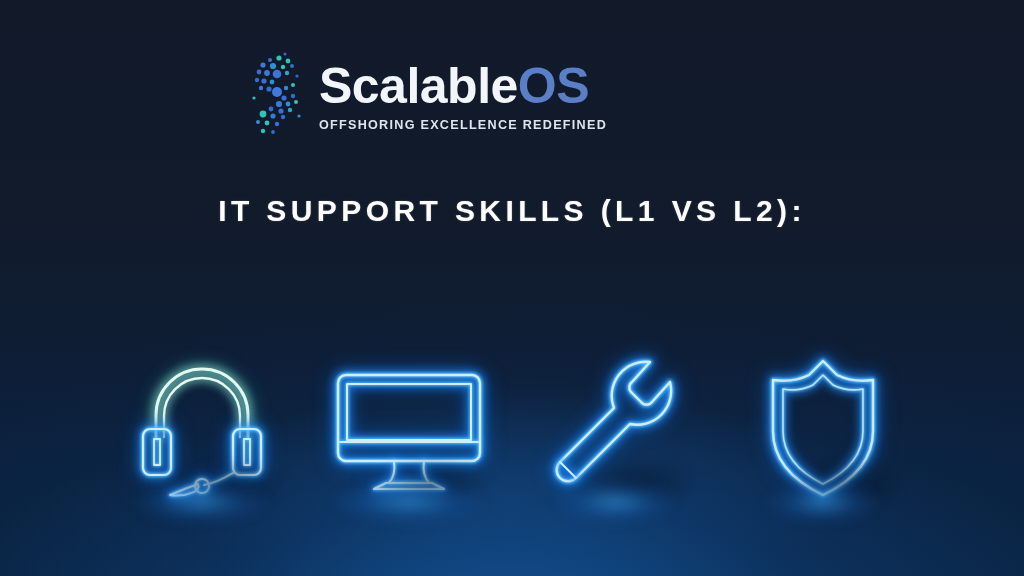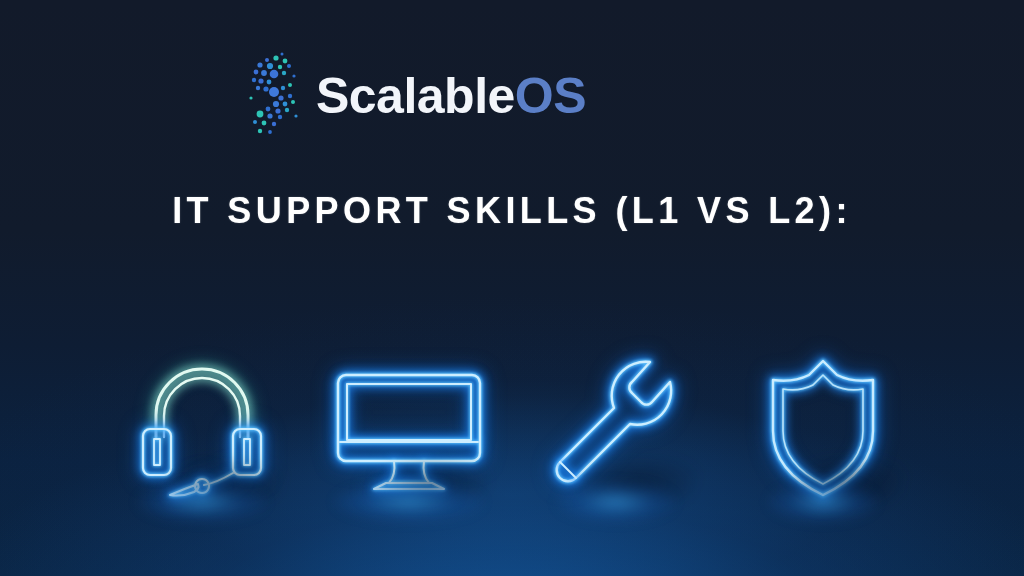--- a/index.html
+++ b/index.html
@@ -43,21 +43,21 @@
       radial-gradient(ellipse 560px 200px at 50% 86%, rgba(30,135,235,0.22) 0%, rgba(16,60,120,0.07) 58%, rgba(10,30,55,0) 100%);
     z-index: 1;
     pointer-events: none;
   }
 
   .layer { position: absolute; z-index: 3; }
 
   
   .logo-block {
     top: 52px;
-    left: 0;
+    left: 12px;
     width: 832px;
     display: flex;
     justify-content: center;
     align-items: flex-start;
   }
   .logo-inner {
     display: flex;
     align-items: center;
     gap: 12px;
   }
@@ -90,21 +90,21 @@
 
   
   .title-block {
     top: 186px;
     left: 0;
     width: 1024px;
     text-align: center;
   }
   .title-line {
     color: #ffffff;
-    font-size: 36px;
+    font-size: 30px;
     font-weight: bold;
     letter-spacing: 4.4px;
     line-height: 50px;
     text-transform: uppercase;
     white-space: nowrap;
     font-stretch: condensed;
     text-shadow: 0 0 2px rgba(255,255,255,0.25);
   }
 
   
@@ -212,20 +212,21 @@
 
           <circle cx="48" cy="24" r="1.6" fill="#2f6fd0"></circle>
           <circle cx="5" cy="46" r="1.6" fill="#2ec4b6"></circle>
           <circle cx="50" cy="64" r="1.6" fill="#2f8fd6"></circle>
           <circle cx="36" cy="2" r="1.5" fill="#2f6fd0"></circle>
         </g>
       </svg>
 
       <div class="logo-text">
         <div class="logo-word"><span class="part-a">Scalable</span><span class="part-b">OS</span></div>
+        <div class="logo-tagline">OFFSHORING EXCELLENCE REDEFINED</div>
       </div>
 
     </div>
   </div>
 
   <div class="layer title-block">
     <div class="title-line">IT SUPPORT SKILLS (L1 VS L2):</div>
   </div>
 
   <div class="layer icon-row">

